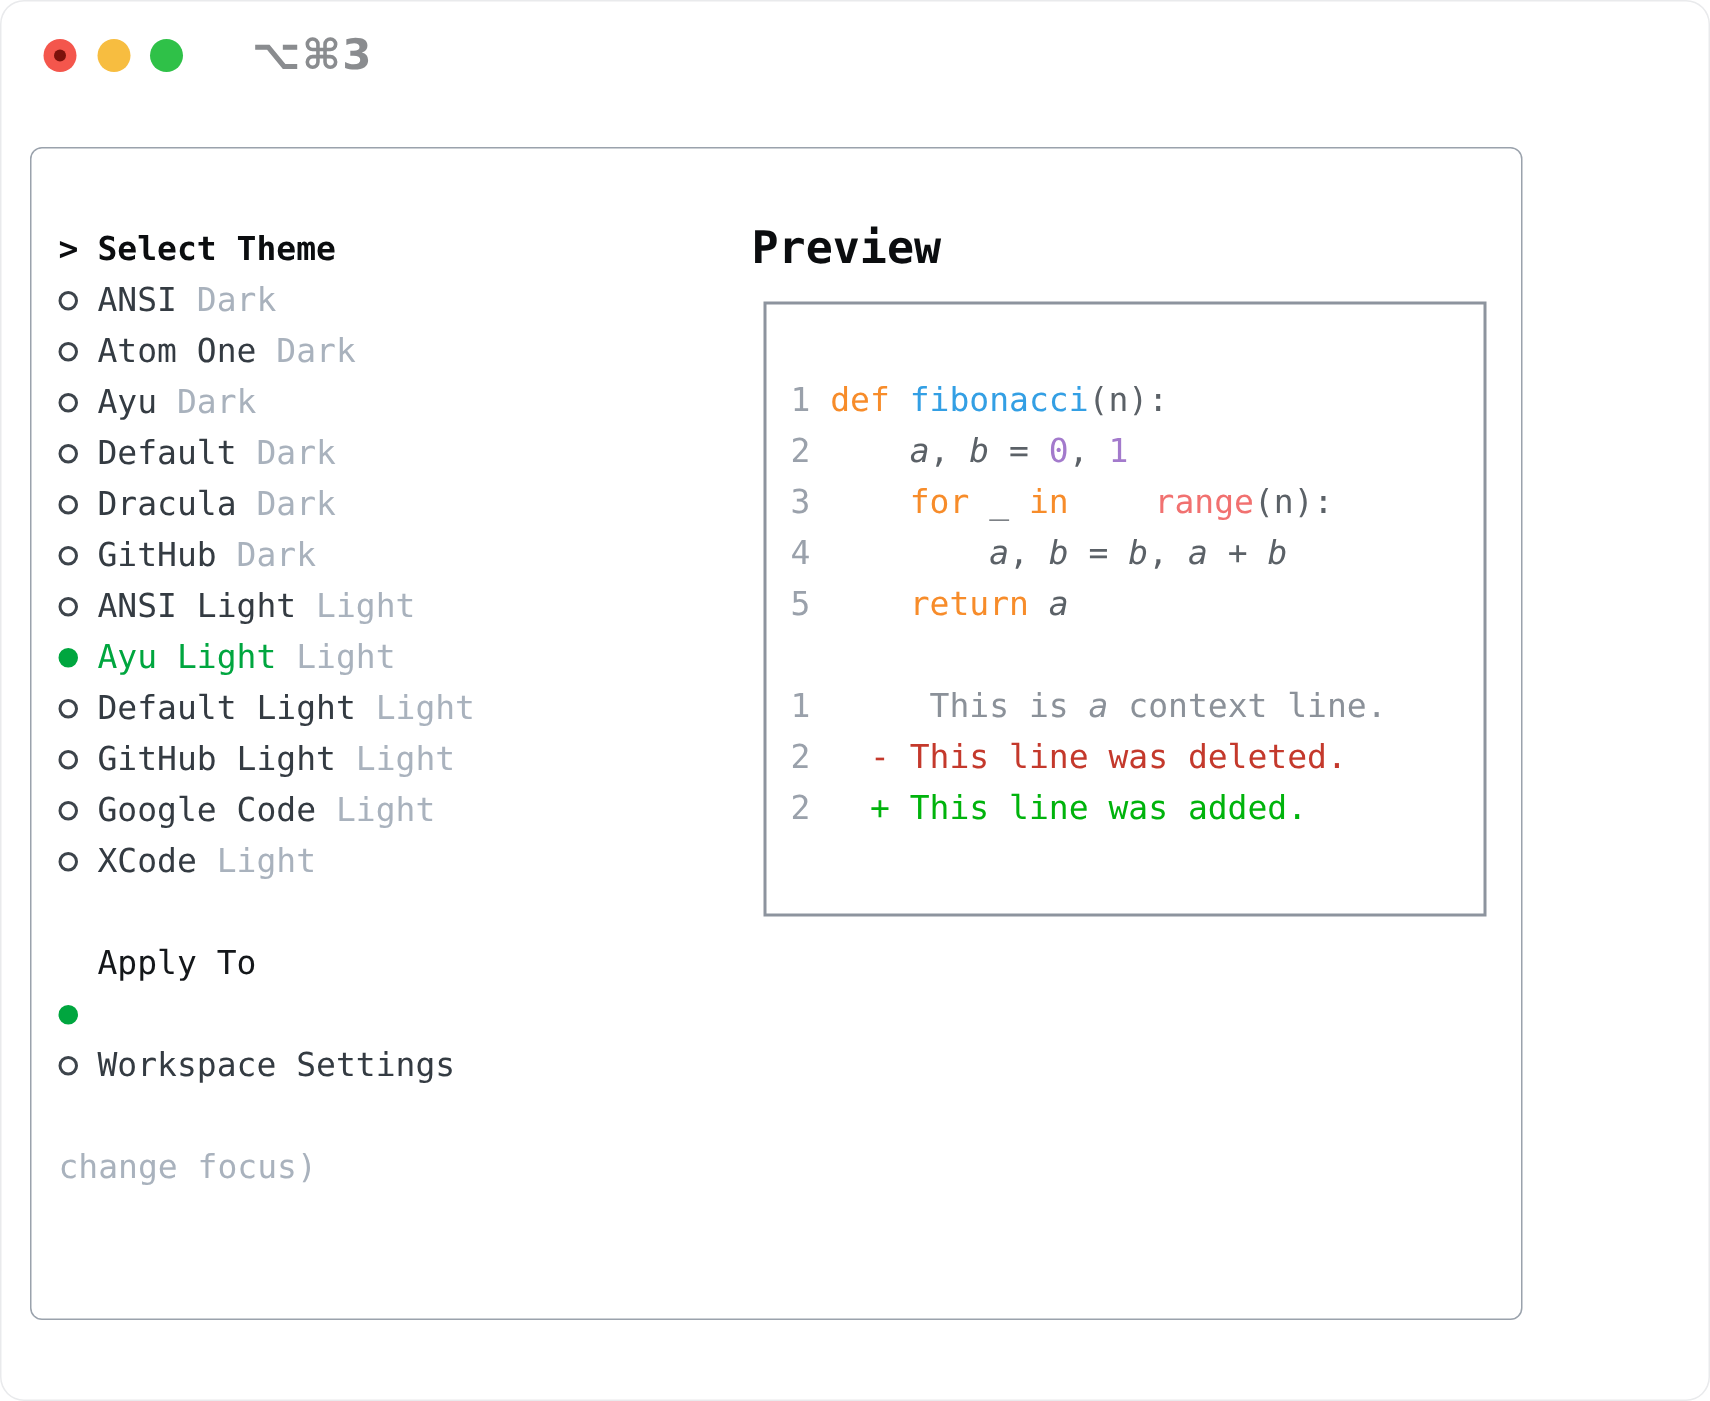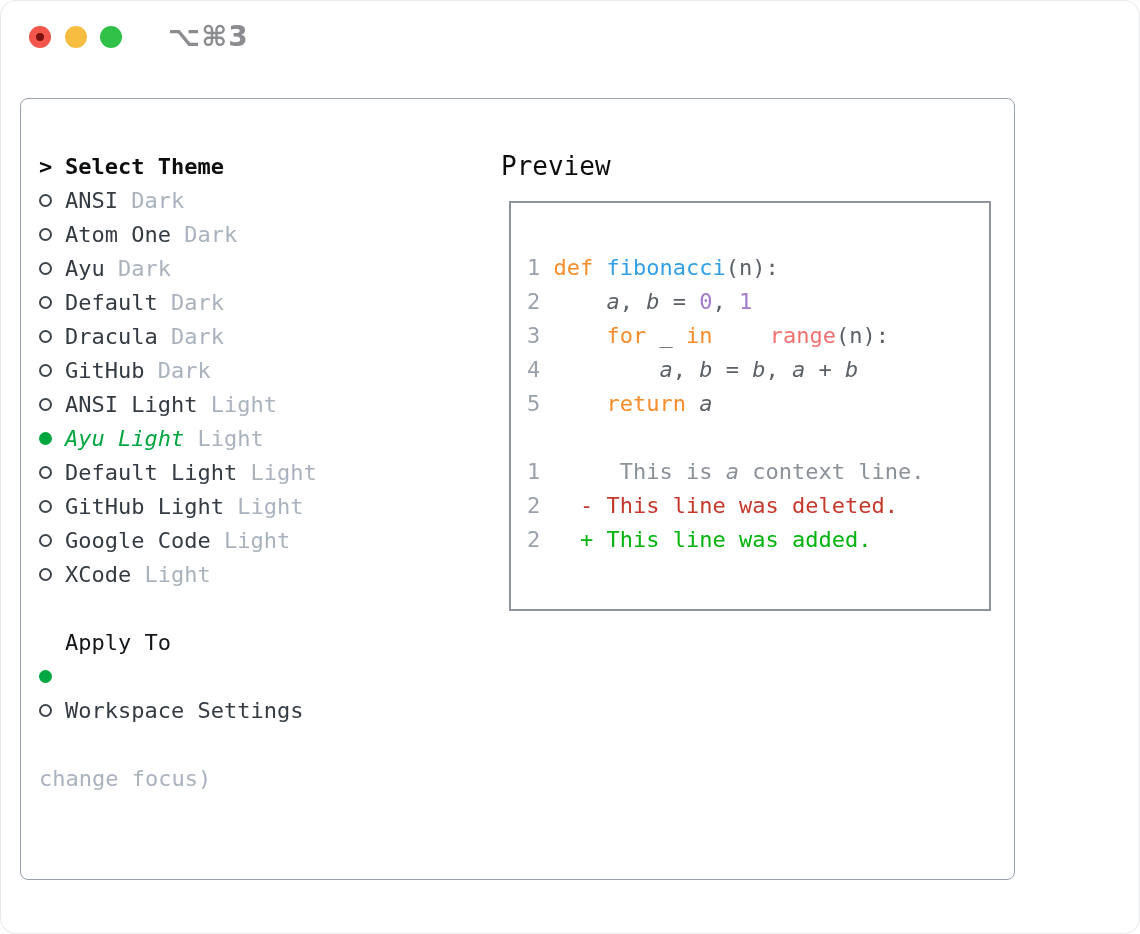--- a/index.html
+++ b/index.html
@@ -21,27 +21,27 @@
   .panel{position:absolute;left:20px;top:98px;width:993px;height:780px;
          border:1.5px solid var(--panel_border);border-radius:8px;background:#fff;}
   .leftcol{position:absolute;left:18px;top:50px;font-size:22px;}
   .row{height:34px;display:flex;align-items:center;white-space:pre;}
   .mark{flex:none;width:26px;height:34px;display:flex;align-items:center;}
   .ring{width:13px;height:13px;border:2px solid #3d444b;border-radius:50%;box-sizing:border-box;}
   .ring.sel{background:var(--ui_green);border-color:var(--ui_green);}
   .gt{flex:none;width:26px;font-weight:bold;color:#0b0d0f;}
   .hdr{font-weight:bold;color:#0b0d0f;}
   .nm{color:var(--name_dark);}
-  .row.sel .nm{color:var(--ui_green);font-style:italic;}
+  .row.sel .nm{color:var(--ui_green);}
   .sfx{color:var(--muted);}
   .plain-hdr{color:#14171a;}
   .help{color:var(--muted);}
   
   .preview-label{position:absolute;left:480px;top:50px;height:34px;line-height:34px;
-                 font-size:26px;font-weight:normal;color:#0b0d0f;}
+                 font-size:30px;font-weight:bold;color:#0b0d0f;}
   .preview-box{position:absolute;left:488px;top:102px;width:478px;height:406px;
                border:2px solid var(--box_border);background:#fff;}
   .code{position:absolute;left:16px;top:48px;margin:0;font-size:22px;line-height:34px;
         font-family:"DejaVu Sans Mono","Liberation Mono",monospace;white-space:pre;}
   .tk-ln{color:var(--ln);}   .tk-kw{color:var(--kw);}
   .tk-fn{color:var(--fn);}   .tk-num{color:var(--num);}
   .tk-red{color:var(--red);margin-left:44px;} .tk-code{color:var(--code);}
   .tk-ctx{color:var(--ctx);} .tk-del{color:var(--del);}
   .tk-add{color:var(--add);} .it{font-style:italic;}
   .spacer{height:34px;}

